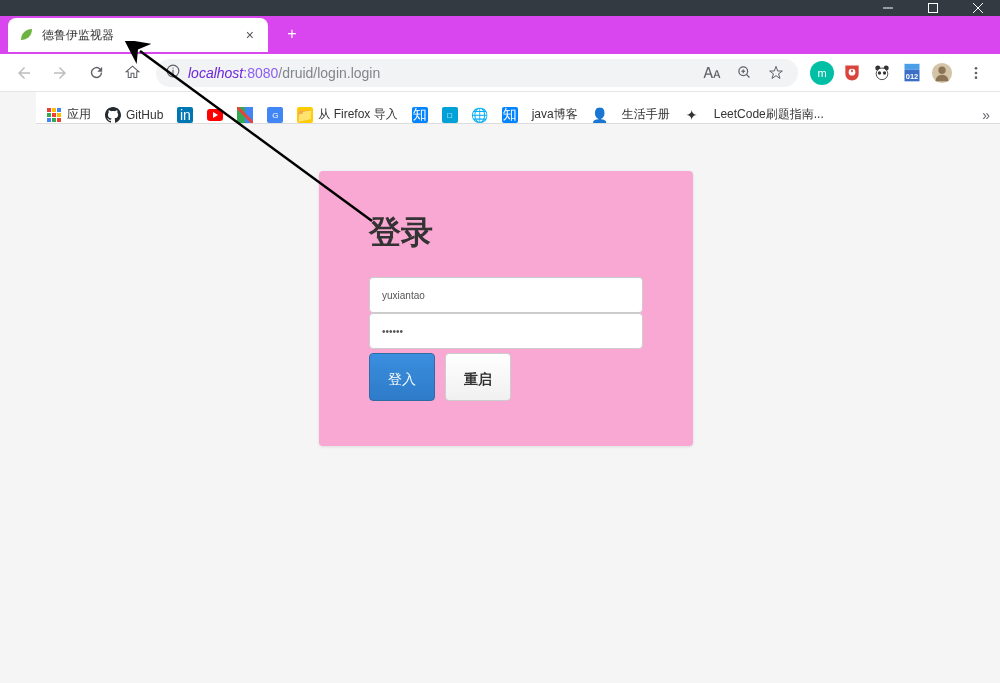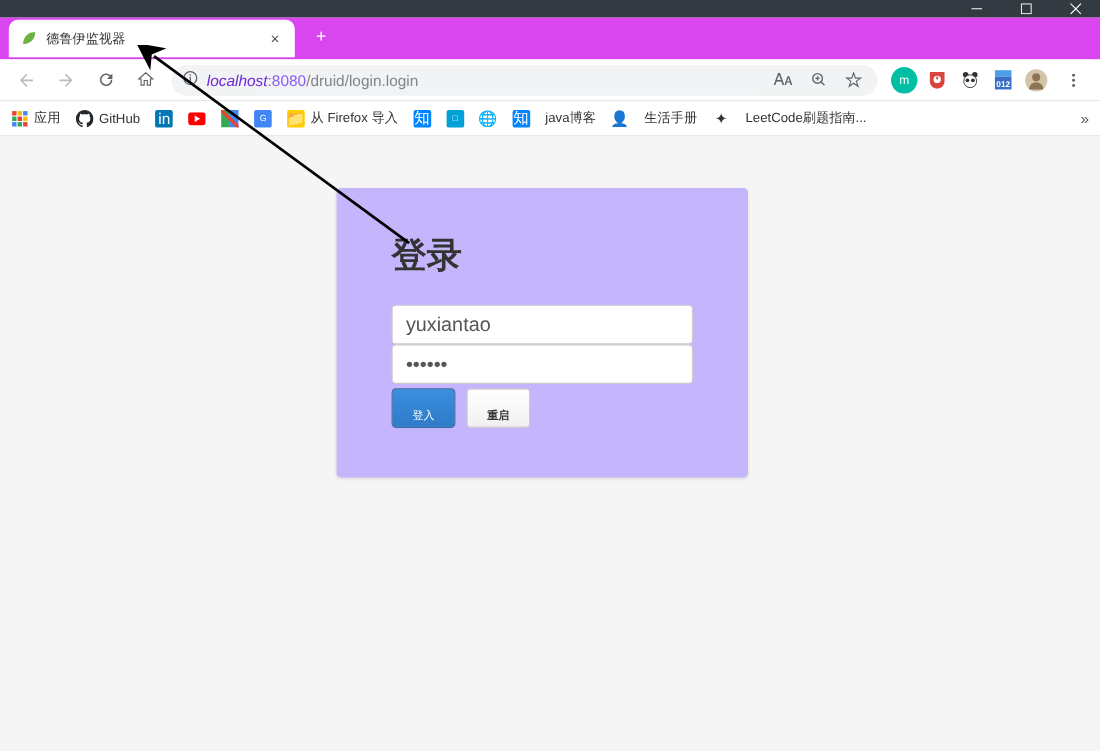--- a/index.html
+++ b/index.html
@@ -26,32 +26,32 @@
     .addr-icon { color: #5f6368; font-size: 14px; }
     .url { font-size: 14px; color: #212121; flex: 1; }
     .url .host { color: #6d28d9; font-style: italic; }
     .url .port { color: #8b5cf6; }
     .url .path { color: #80868b; }
     .toolbar-right { display: flex; align-items: center; gap: 6px; }
     .tb-icon { width: 24px; height: 24px; display: flex; align-items: center; justify-content: center; cursor: pointer; }
     .ext { width: 24px; height: 24px; border-radius: 50%; display: flex; align-items: center; justify-content: center; cursor: pointer; }
     
     
-    .bookmarks { background: #fff; height: 32px; display: flex; align-items: center; padding: 0 10px; gap: 14px; border-bottom: 1px solid #ddd; font-size: 12px; color: #333; overflow: hidden; }
+    .bookmarks { background: #fff; height: 32px; display: flex; align-items: flex-end; padding: 0 10px; gap: 14px; border-bottom: 1px solid #ddd; font-size: 12px; color: #333; overflow: hidden; margin-left: 36px; }
     .bm { display: flex; align-items: center; gap: 5px; cursor: pointer; white-space: nowrap; }
     .bm-icon { width: 16px; height: 16px; display: flex; align-items: center; justify-content: center; border-radius: 2px; font-size: 14px; }
     .bm-more { margin-left: auto; color: #5f6368; font-size: 14px; cursor:pointer; padding-left: 10px;}
     
     
     .page { position: absolute; top: 124px; left: 0; right: 0; bottom: 0; background: #f5f5f5; }
-    .login-card { position: absolute; top: 47px; left: 306px; width: 374px; background: #c4b5fd; border-radius: 4px; box-shadow: 0 1px 3px rgba(0,0,0,0.1); padding: 40px 50px 45px; }
+    .login-card { position: absolute; top: 47px; left: 319px; width: 374px; background: #f9a8d4; border-radius: 4px; box-shadow: 0 1px 3px rgba(0,0,0,0.1); padding: 40px 50px 45px; }
     .login-title { font-size: 32px; font-weight: bold; color: #333; margin-bottom: 22px; }
-    .form-input { width: 100%; height: 36px; border: 1px solid #ccc; border-radius: 4px; padding: 0 12px; font-size: 18px; color: #555; outline: none; }
+    .form-input { width: 100%; height: 36px; border: 1px solid #ccc; border-radius: 4px; padding: 0 12px; font-size: 10px; color: #555; outline: none; }
     .btn-row { display: flex; gap: 10px; margin-top: 4px; }
-    .btn { height: 36px; padding: 17px 18px; border-radius: 4px; font-size: 10px; cursor: pointer; border: 1px solid transparent; }
+    .btn { height: 48px; padding: 17px 18px; border-radius: 4px; font-size: 14px; cursor: pointer; border: 1px solid transparent; }
     .btn-primary { background: linear-gradient(#3a8fde, #2e7bc9); color: #fff; border-color: #2e6da4; }
     .btn-default { background: linear-gradient(#fff, #f0f0f0); color: #333; border: 1px solid #ccc; font-weight: bold; }
     
     
     .arrow-line { position: absolute; top: 41px; left: 122px; width: 270px; height: 195px; pointer-events: none; z-index: 50; }
   </style>
 </head>
 <body>
 
 <div class="window-top">

